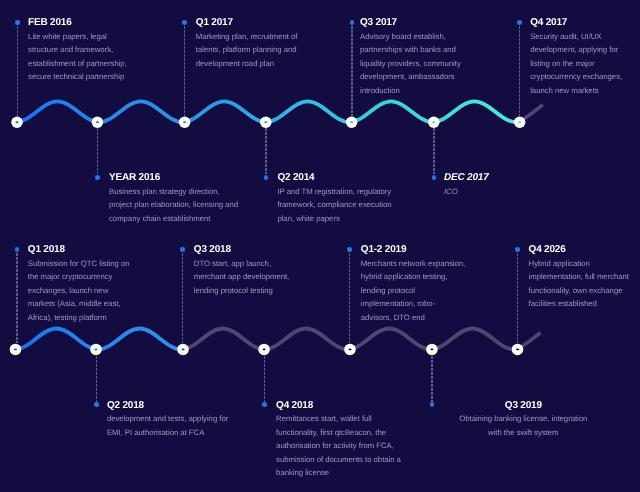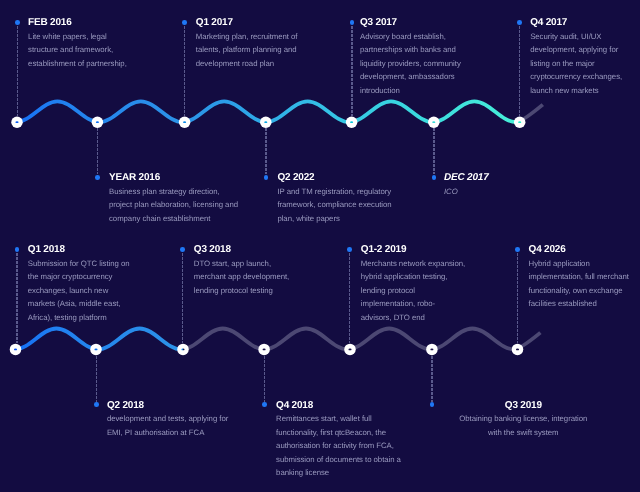--- a/index.html
+++ b/index.html
@@ -99,20 +99,21 @@
         <ellipse cx="517.5" cy="349.4" rx="1.55" ry="0.9" fill="#1B1147"></ellipse>
       </g>
   </svg>
   <div id="entries">
       <div class="entry" style="left: 28.1px; top: 17px; width: 112px;">
         <div class="title">FEB 2016</div>
         <div class="body">
           <span>Lite white papers, legal</span>
           <span>structure and framework,</span>
           <span>establishment of partnership,</span>
+          <span>secure technical partnership</span>
         </div>
       </div>
       <div class="marker" style="left: 0px; top: 0px; width: 640px; height: 0px;">
         <div class="dot" style="left:15.15px;top:20.35px;width:4.7px;height:4.7px"></div>
         <div class="dash" style="left:16.85px;top:25.65px;height:90.40px"></div>
       </div>
       <div class="entry" style="left: 195.8px; top: 17px; width: 112px;">
         <div class="title">Q1 2017</div>
         <div class="body">
           <span>Marketing plan, recruitment of</span>
@@ -158,21 +159,21 @@
           <span>Business plan strategy direction,</span>
           <span>project plan elaboration, licensing and</span>
           <span>company chain establishment</span>
         </div>
       </div>
       <div class="marker" style="left: 0px; top: 0px; width: 640px; height: 0px;">
         <div class="dot" style="left:95.45px;top:174.85px;width:4.7px;height:4.7px"></div>
         <div class="dash" style="left:97.15px;top:128.35px;height:45.90px"></div>
       </div>
       <div class="entry" style="left: 277.4px; top: 172.3px; width: 160px;">
-        <div class="title">Q2 2022</div>
+        <div class="title">Q2 2014</div>
         <div class="body">
           <span>IP and TM registration, regulatory</span>
           <span>framework, compliance execution</span>
           <span>plan, white papers</span>
         </div>
       </div>
       <div class="marker" style="left: 0px; top: 0px; width: 640px; height: 0px;">
         <div class="dot" style="left:263.55px;top:174.85px;width:4.7px;height:4.7px"></div>
         <div class="dash" style="left:265.25px;top:128.35px;height:45.90px"></div>
       </div>

